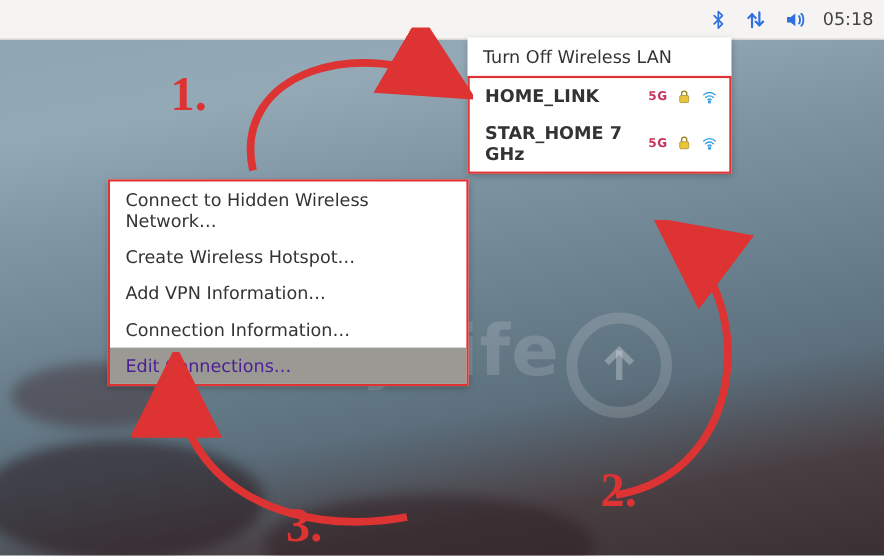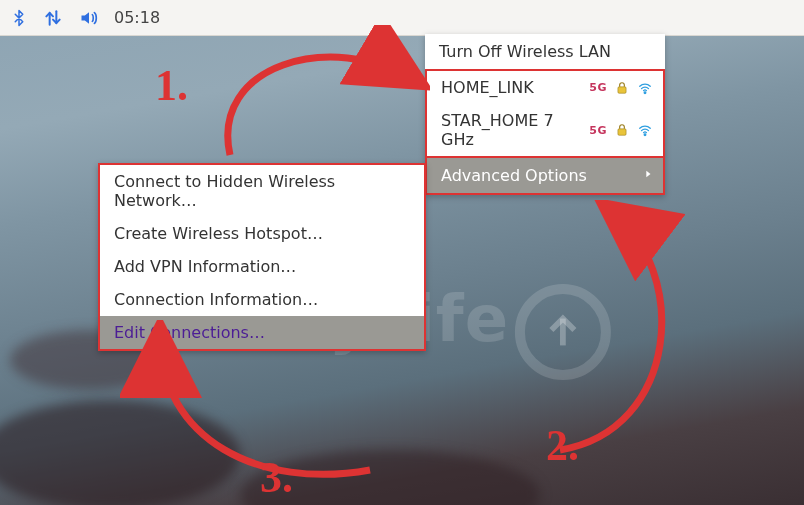--- a/index.html
+++ b/index.html
@@ -5,21 +5,21 @@
   * { box-sizing: border-box; margin: 0; padding: 0; }
   html, body { width: 804px; height: 505px; overflow: hidden; font-family: "DejaVu Sans", Arial, sans-serif; }
   body {
     background: linear-gradient(170deg,#8da4b3 0%,#94a9b6 20%,#7f95a3 35%,#6b808e 55%,#5b6f7c 70%,#493f43 85%,#3a2f33 100%);
     position: relative;
   }
   
   .panel {
     position: absolute; top: 0; left: 0; right: 0; height: 36px;
     background: #f5f4f2; border-bottom: 1px solid #d9d7d2;
-    display: flex; align-items: center; justify-content: flex-start;
+    display: flex; align-items: center; justify-content: flex-end;
     padding: 0 10px; gap: 14px; font-size: 16px; color: #333;
   }
   .panel .ico { display: inline-flex; align-items: center; color: #2f6fe0; }
   .panel .ico svg { display: block; }
   .panel .clock { color: #444; font-size: 16px; }
 
   
   .menu1 {
     position: absolute; top: 34px; left: 425px; width: 240px;
     background: #fff; box-shadow: 0 2px 6px rgba(0,0,0,.25);
@@ -27,21 +27,21 @@
   }
   .menu1 .row {
     display: flex; align-items: center; padding: 8px 14px; min-height: 34px;
     border-top: 1px solid transparent;
   }
   .menu1 .row:first-child { border-top: none; }
   .menu1 .netblock { border: 2px solid #d33; border-left-width:2px; border-right-width:2px; border-top-width:2px; border-bottom-width:2px;}
   .menu1 .net {
     display: flex; align-items: center; gap: 8px; padding: 7px 10px 7px 14px;
   }
-  .menu1 .net .name { flex: 1 1 auto; }
+  .menu1 .net .name { flex: 1 1 auto; font-weight: bold; }
   .menu1 .net .tag5g { color: #c5355d; font-weight: 700; font-size: 11px; letter-spacing: .5px; }
   .menu1 .net .lock svg, .menu1 .net .wifi svg { display:block; }
   .menu1 .adv {
     background: #9a9994; color: #fff; display: flex; align-items: center;
     padding: 8px 10px 8px 14px; border: 2px solid #d33; margin-top: -2px;
   }
   .menu1 .adv .lbl { flex: 1; }
   .menu1 .adv .chev { color: #fff; }
 
   
@@ -153,28 +153,20 @@
         <svg width="16" height="14" viewBox="0 0 24 24" fill="none" stroke="#2f9fe0" stroke-width="2.2" stroke-linecap="round">
             <path d="M3 9c5-5 13-5 18 0"></path>
             <path d="M6 13c3.3-3.3 8.7-3.3 12 0"></path>
             <path d="M9.5 16.5c1.4-1.4 3.6-1.4 5 0"></path>
             <circle cx="12" cy="20" r="1.4" fill="#2f9fe0"></circle>
           </svg>
       </span>
     </div>
   </div>
 
-  <div class="adv">
-    <span class="lbl">Advanced Options</span>
-    <span class="chev">
-      <svg width="10" height="14" viewBox="0 0 24 24" fill="#fff">
-          <path d="M8 4l10 8-10 8z"></path>
-        </svg>
-    </span>
-  </div>
 </div>
 
 <div class="menu2">
   <div class="item"><span>Connect to Hidden Wireless Network…</span></div>
   <div class="item"><span>Create Wireless Hotspot…</span></div>
   <div class="item"><span>Add VPN Information…</span></div>
   <div class="item"><span>Connection Information…</span></div>
   <div class="item sel"><span>Edit Connections…</span></div>
 </div>
 

